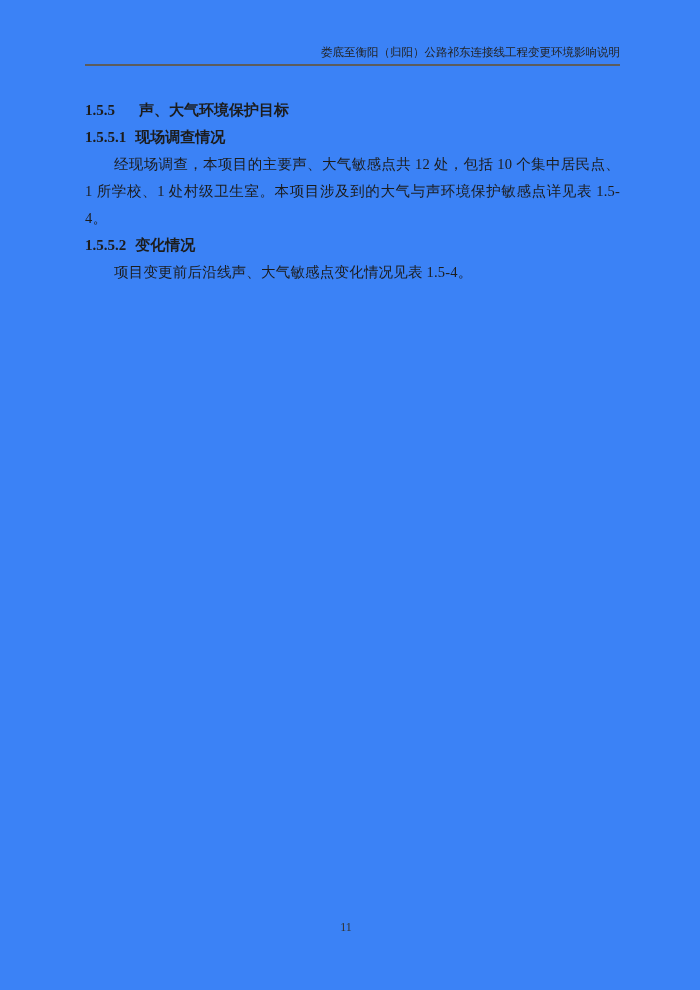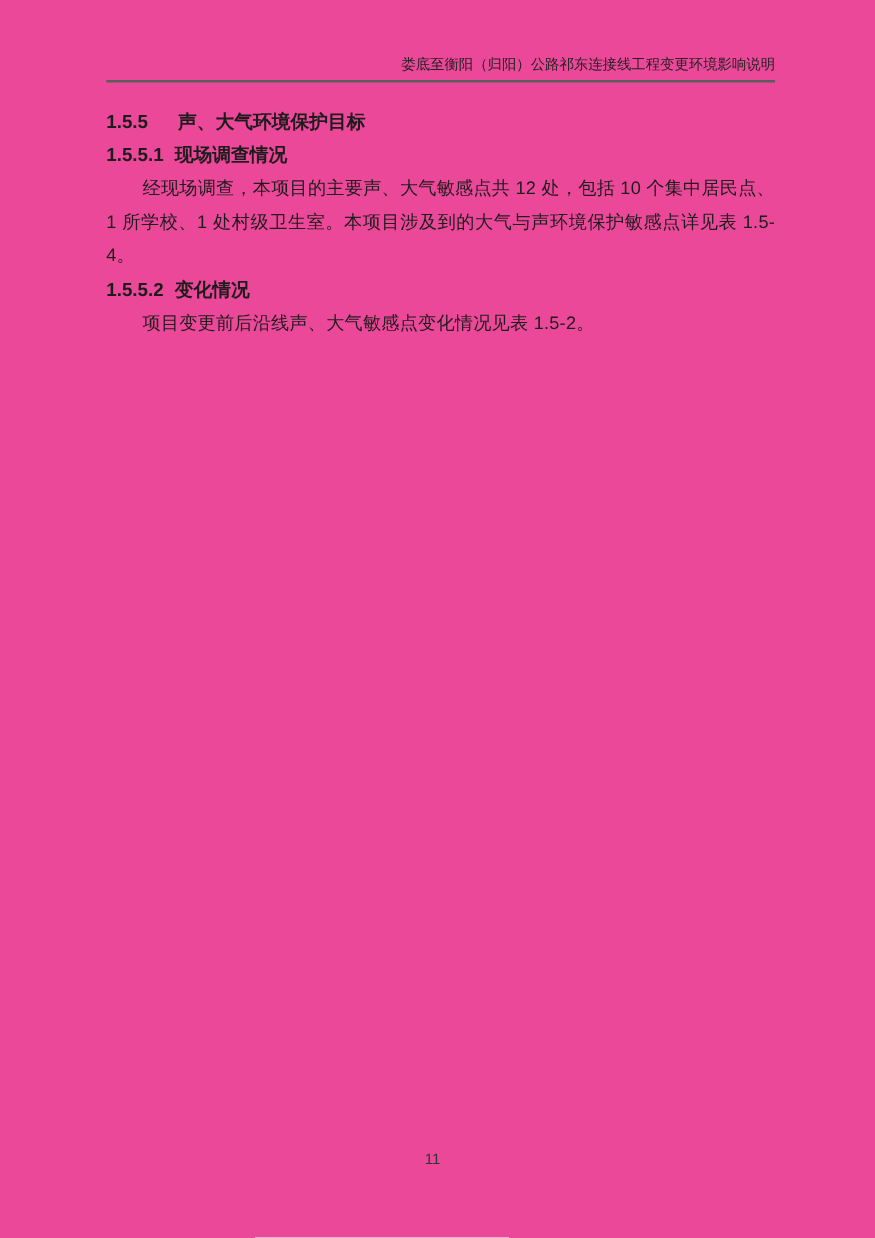--- a/index.html
+++ b/index.html
@@ -4,40 +4,40 @@
 <style>
   html, body {
     margin: 0;
     padding: 0;
     background: #ffffff;
   }
   .page {
     position: relative;
     width: 700px;
     height: 990px;
-    background: #ec4899;
-    font-family: Liberation Sans, sans-serif;
+    background: #3b82f6;
+    font-family: Liberation Serif, serif;
     color: #1c1c1c;
     overflow: hidden;
   }
   .page-header {
     position: absolute;
     top: 44px;
     left: 85px;
     width: 535px;
     text-align: right;
     font-size: 11.5px;
     line-height: 16px;
     color: #222222;
     padding-bottom: 4px;
     border-bottom: 2px solid #5c5c5c;
   }
   .content {
     position: absolute;
-    top: 84px;
+    top: 97px;
     left: 85px;
     width: 535px;
     font-size: 14.5px;
     line-height: 27px;
   }
   .h-l1, .h-l2 {
     font-weight: bold;
     margin: 0;
     font-size: 15px;
     line-height: 27px;
@@ -82,21 +82,21 @@
       <span class="sec-num">1.5.5.1</span><span>现场调查情况</span>
     </p>
 
     <p class="para">经现场调查，本项目的主要声、大气敏感点共 12 处，包括 10 个集中居民点、1 所学校、1 处村级卫生室。本项目涉及到的大气与声环境保护敏感点详见表 1.5-4。</p>
 
     <p class="h-l2">
       <span class="sec-num">1.5.5.2</span><span>变化情况</span>
     </p>
 
 
-    <p class="para">项目变更前后沿线声、大气敏感点变化情况见表 1.5-2。</p>
+    <p class="para">项目变更前后沿线声、大气敏感点变化情况见表 1.5-4。</p>
 
   </div>
 
   <div class="page-footer">
     <span>11</span>
   </div>
 
 </div>
 
 </body></html>

